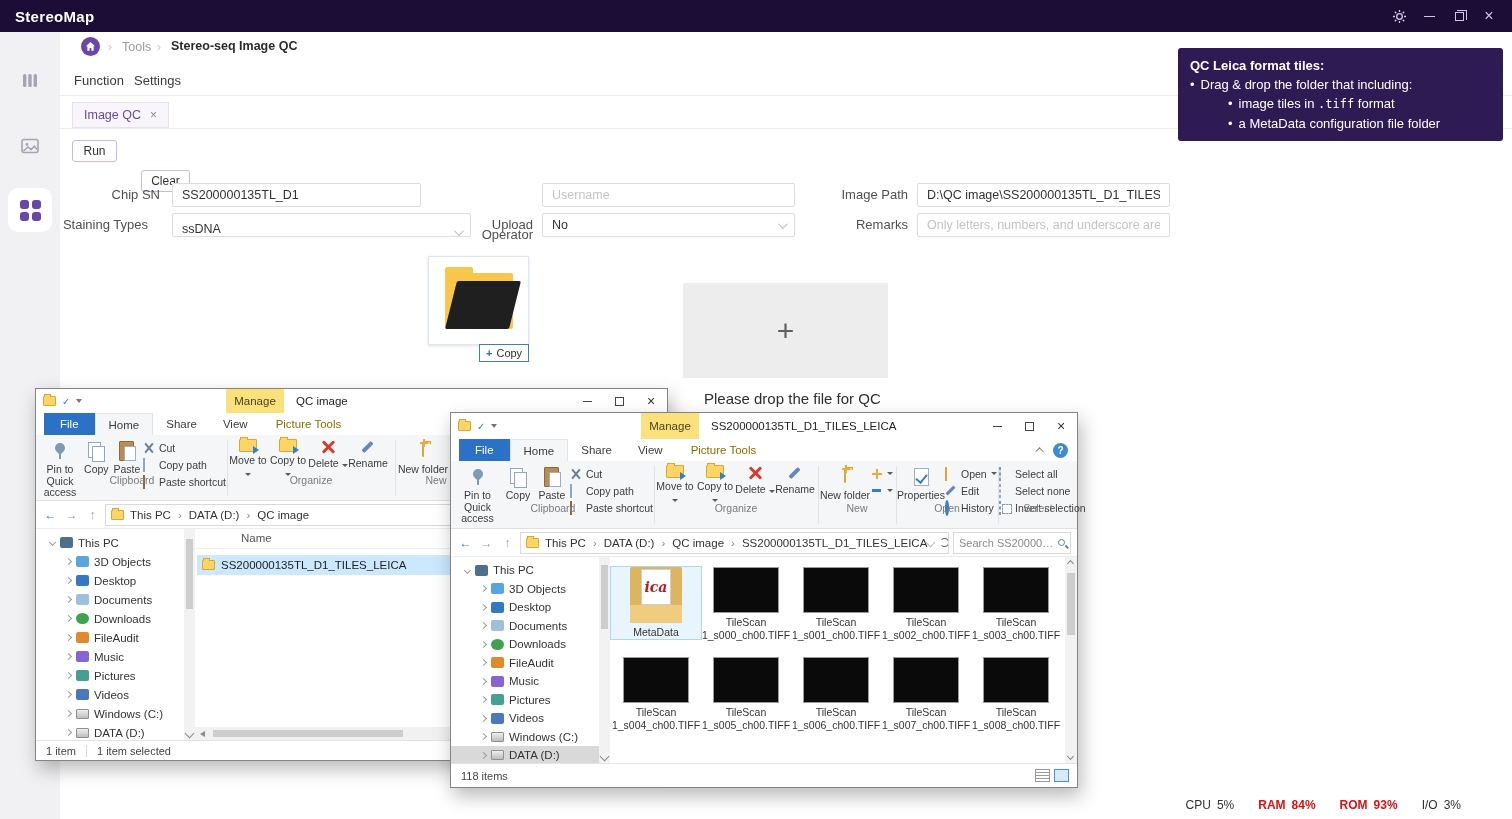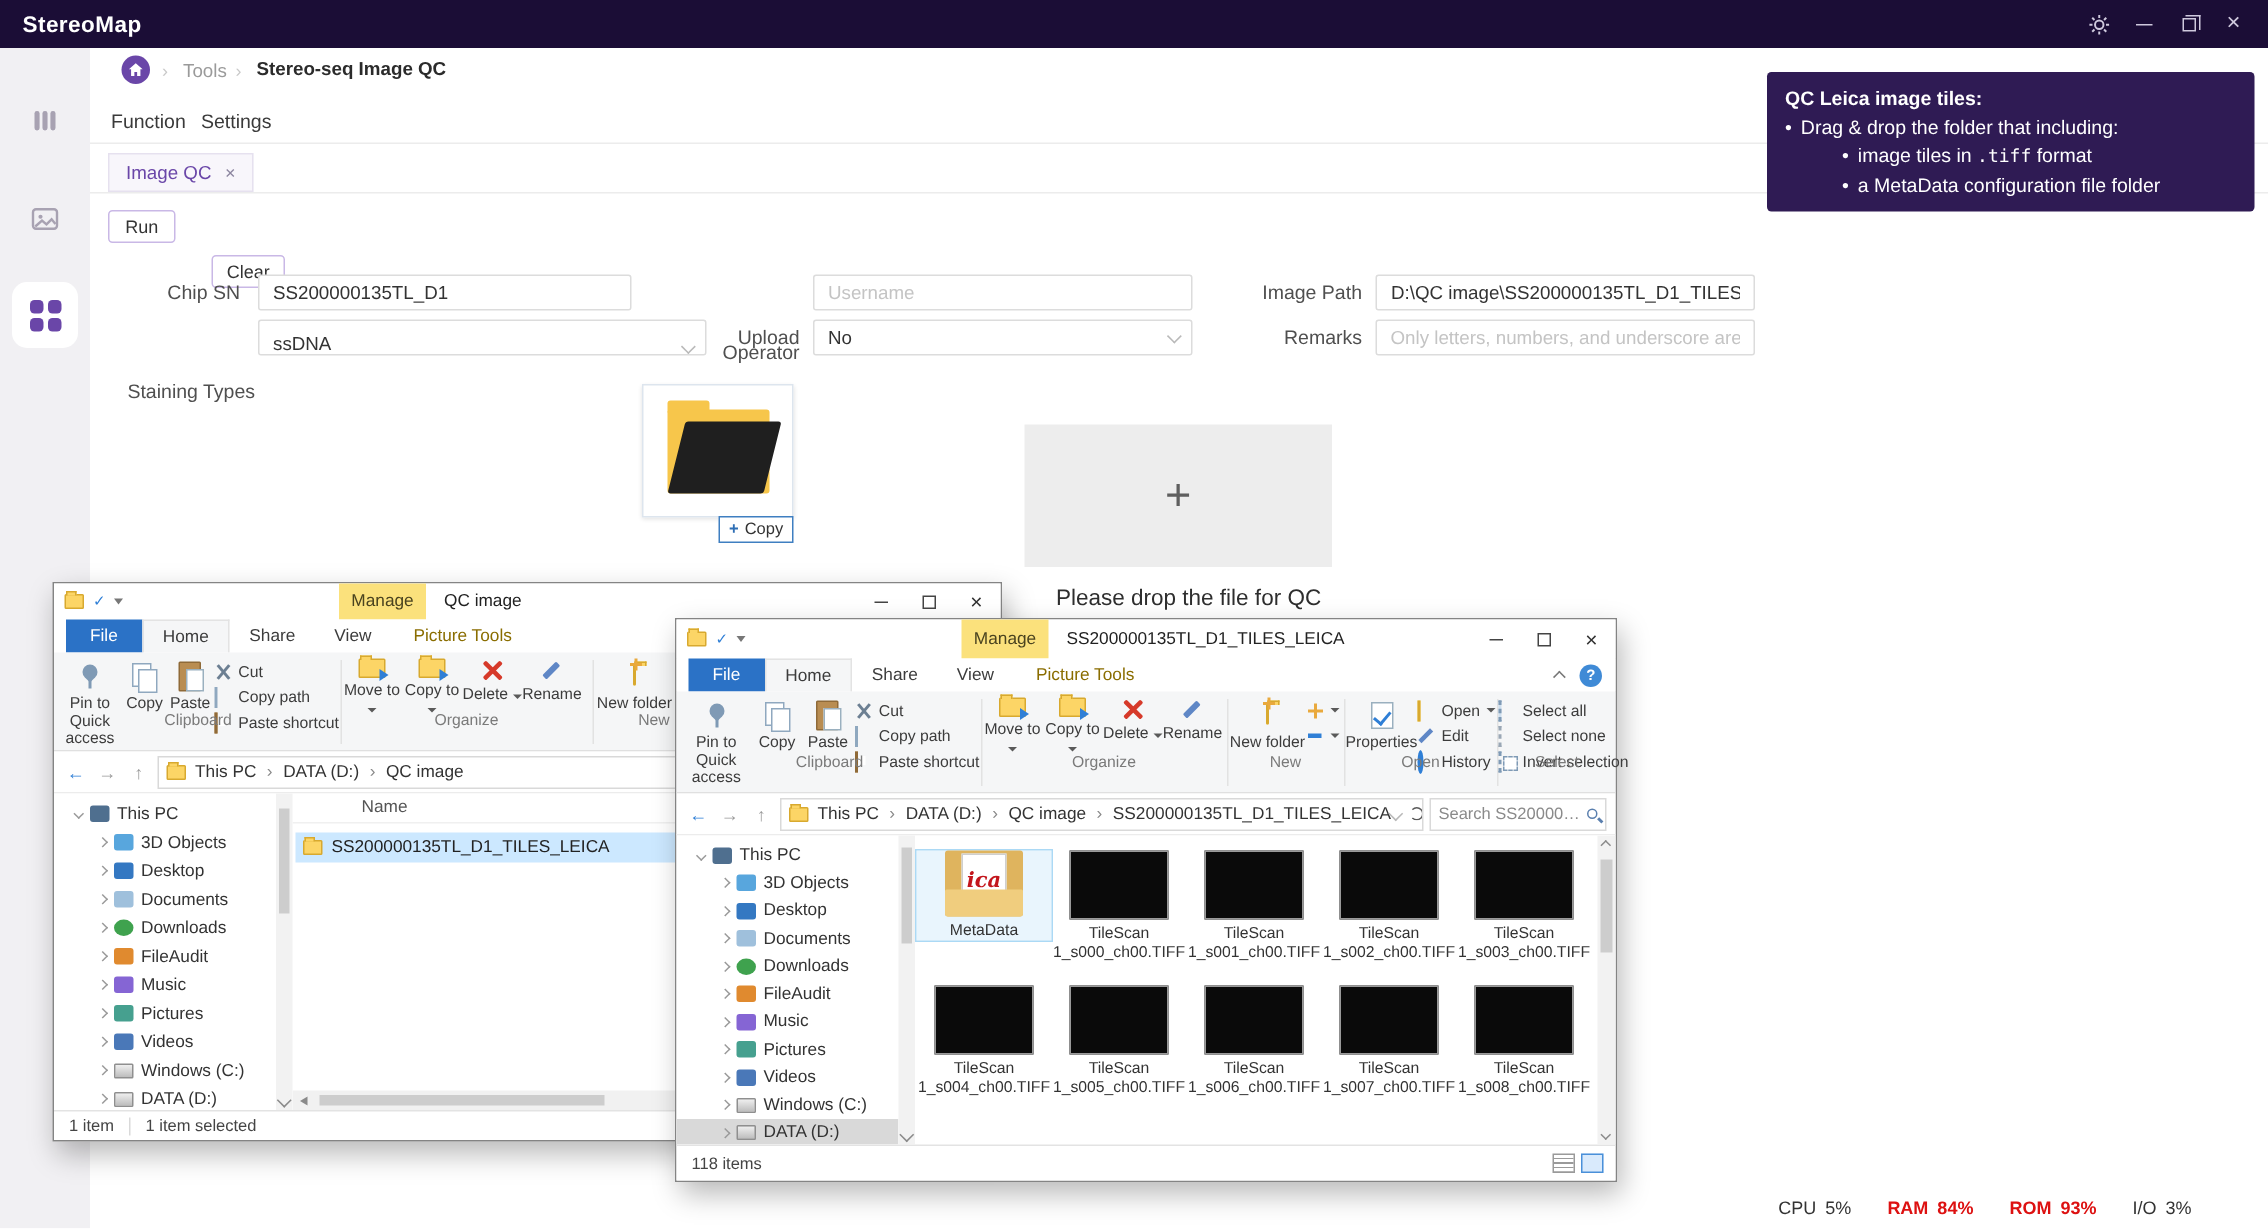--- a/index.html
+++ b/index.html
@@ -198,21 +198,21 @@
   .hthumb { position:absolute; left:18px; top:3px; width:190px; height:7px; background:#cdcdcd; }
   .harrow { position:absolute; left:5px; top:4px; width:0; height:0; border-right:5px solid #8a8a8a; border-top:3px solid transparent; border-bottom:3px solid transparent; }
   .xstatus { position:absolute; left:0; right:0; bottom:0; border-top:1px solid #e3e3e3; background:#fff;
              display:flex; align-items:center; font-size:11px; color:#444; }
   .xw1 .xstatus { height:20px; } .xw2 .xstatus { height:24px; }
   .st-sep { width:1px; height:12px; background:#d9d9d9; margin:0 10px; }
 
   .gitem { position:absolute; width:90px; text-align:center; font-size:10.5px; color:#333; line-height:12.5px; }
   .gthumb { width:66px; height:46px; background:#0a0a0a; border:1px solid #9a9a9a; margin:0 auto 3px; }
   .gsel { background:#e9f5fd; outline:1px solid #abd9f5; }
-  .lfolder { width:52px; height:44px; margin:0 auto 3px; position:relative; }
+  .lfolder { width:52px; height:56px; margin:0 auto 3px; position:relative; }
   .lf-back { position:absolute; inset:0; background:#dfb45e; border-radius:2px; }
   .lf-sheet { position:absolute; left:11px; top:2px; width:30px; height:36px; background:#fff; border:1px solid #cfcfcf;
               font-family:"DejaVu Serif",serif; font-style:italic; font-weight:700; color:#c3161c; font-size:14px;
               display:flex; align-items:center; justify-content:center; overflow:hidden; }
   .lf-front { position:absolute; left:0; bottom:0; width:52px; height:18px; background:#f0cd7e; border-radius:1px 1px 2px 2px; }
   .xvsb { position:absolute; right:0; top:0; bottom:0; width:12px; background:#f2f2f2; }
   .vthumb { position:absolute; left:2px; top:16px; width:8px; height:62px; background:#cdcdcd; }
   .vup { position:absolute; left:3px; top:4px; width:5px; height:5px; border-left:1px solid #8a8a8a; border-top:1px solid #8a8a8a; transform:rotate(45deg); }
   .vdn { position:absolute; left:3px; bottom:4px; width:5px; height:5px; border-right:1px solid #8a8a8a; border-bottom:1px solid #8a8a8a; transform:rotate(45deg); }
   .vico { width:15px; height:13px; border:1px solid #9a9a9a; margin-left:4px; background:repeating-linear-gradient(#fff 0 2px,#9a9a9a 2px 3px); }
@@ -306,21 +306,21 @@
   <div class="btn-outline" style="left:72px; width:45px;">Run</div>
   <div class="btn-outline" style="left:141px; width:49px;margin-top:30px;">Clear</div>
 
   <span class="flabel" style="left:60px; top:183px; width:100px;">Chip SN</span>
   <input class="finput" style="left: 172px; top: 183px; width: 249px;" value="SS200000135TL_D1">
   <span class="flabel" style="left:433px; top:183px; width:100px;margin-top:40px;">Operator</span>
   <input class="finput" style="left: 542px; top: 183px; width: 253px;" placeholder="Username">
   <span class="flabel" style="left:808px; top:183px; width:100px;">Image Path</span>
   <input class="finput" style="left: 917px; top: 183px; width: 253px;" value="D:\QC image\SS200000135TL_D1_TILES_LEIC">
 
-  <span class="flabel" style="left:50px; top:213px; width:120px;margin-top:36px;">Staining Types</span>
+  <span class="flabel" style="left:28px; top:213px; width:120px;">Staining Types</span>
   <div class="fselect" style="left:172px; top:213px; width:299px;align-items:flex-end;">
     <span>ssDNA</span>
     <span class="sel-chev"></span>
   </div>
   <span class="flabel" style="left:433px; top:213px; width:100px;">Upload</span>
   <div class="fselect" style="left:542px; top:213px; width:253px;">
     <span>No</span>
     <span class="sel-chev"></span>
   </div>
   <span class="flabel" style="left:808px; top:213px; width:100px;">Remarks</span>
@@ -337,21 +337,21 @@
     <span class="copy-plus">+</span>
     <span>Copy</span>
   </div>
 
   <div class="dropzone">
     <span class="dz-plus">+</span>
   </div>
   <span class="drop-hint">Please drop the file for QC</span>
 
   <div class="callout">
-    <div class="t">QC Leica image tiles:</div>
+    <div class="t">QC Leica format tiles:</div>
     <div class="cl-row">
         <span class="cl-b">•</span>
       <span>Drag &amp; drop the folder that including:</span>
       </div>
     <div class="cl-row cl-ind">
         <span class="cl-b">•</span>
       <span><span>image tiles in </span><span class="cl-code">.tiff</span><span> format</span></span>
       </div>
     <div class="cl-row cl-ind">
         <span class="cl-b">•</span>

